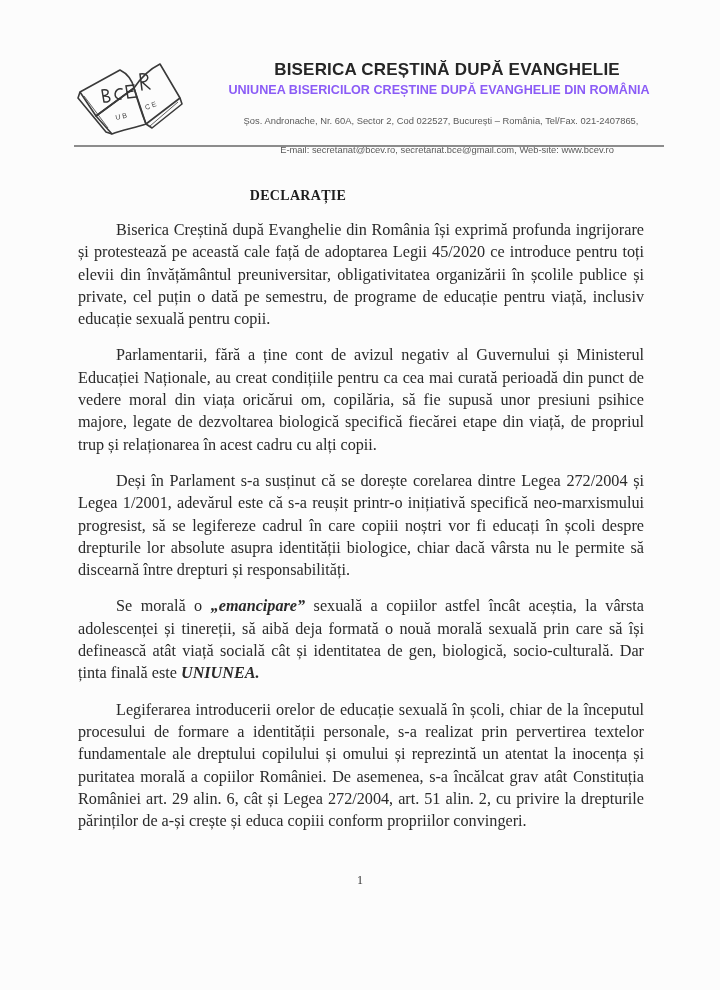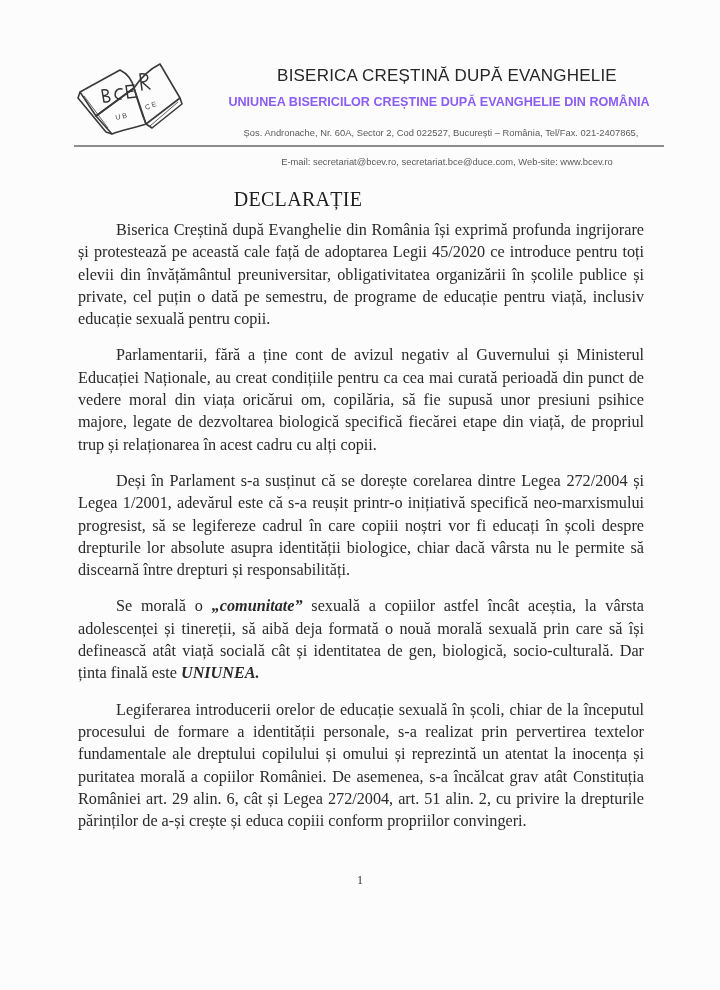--- a/index.html
+++ b/index.html
@@ -38,23 +38,23 @@
       position: absolute;
       left: 150px;
       top: 6px;
       width: 450px;
       text-align: center;
       font-family: "Liberation Sans", sans-serif;
       color: #2a2a2a;
     }
     .org-name {
       font-size: 17px;
-      font-weight: normal;
+      font-weight: bold;
       letter-spacing: 0.2px;
-      margin: 8px;
+      margin: 2px;
       line-height: 20px;
       color: #262626;
     }
     .org-union {
       font-size: 12.6px;
       font-weight: bold;
       margin: 0;
       line-height: 16px;
       color: #8b5cf6;
       position: relative;
@@ -75,22 +75,22 @@
       height: 1.5px;
       background: #8c8c8c;
     }
     .title {
       position: absolute;
       top: 188px;
       left: 0;
       width: 596px;
       text-align: center;
       font-family: "Liberation Serif", serif;
-      font-weight: normal;
-      font-size: 20px;
+      font-weight: bold;
+      font-size: 14px;
       color: #1e1e1e;
       letter-spacing: 0.3px;
       margin: 0;
     }
     .body {
       position: absolute;
       left: 78px;
       top: 219px;
       width: 582px;
       font-family: "Liberation Serif", serif;
@@ -150,31 +150,31 @@
           <text x="40" y="62" transform="rotate(-12 40 62)">U B</text>
           <text x="70" y="52" transform="rotate(-20 70 52)">C E</text>
         </g>
       </svg>
     </div>
 
     <div class="org">
       <p class="org-name">BISERICA CREȘTINĂ DUPĂ EVANGHELIE</p>
       <p class="org-union">UNIUNEA BISERICILOR CREȘTINE DUPĂ EVANGHELIE DIN ROMÂNIA</p>
       <p class="org-line addr">Șos. Andronache, Nr. 60A, Sector 2, Cod 022527, București – România, Tel/Fax. 021-2407865,</p>
-      <p class="org-line">E-mail: secretariat@bcev.ro, secretariat.bce@duce.com, Web-site: www.bcev.ro</p>
+      <p class="org-line">E-mail: secretariat@bcev.ro, secretariat.bce@gmail.com, Web-site: www.bcev.ro</p>
     </div>
   </div>
 
   <div class="rule"></div>
 
   <h1 class="title">DECLARAȚIE</h1>
 
   <div class="body">
     <p class="para">Biserica Creștină după Evanghelie din România își exprimă profunda ingrijorare și protestează pe această cale față de adoptarea Legii 45/2020 ce introduce pentru toți elevii din învățământul preuniversitar, obligativitatea organizării în școlile publice și private, cel puțin o dată pe semestru, de programe de educație pentru viață, inclusiv educație sexuală pentru copii.</p>
     <p class="para">Parlamentarii, fără a ține cont de avizul negativ al Guvernului și Ministerul Educației Naționale, au creat condițiile pentru ca cea mai curată perioadă din punct de vedere moral din viața oricărui om, copilăria, să fie supusă unor presiuni psihice majore, legate de dezvoltarea biologică specifică fiecărei etape din viață, de propriul trup și relaționarea în acest cadru cu alți copii.</p>
     <p class="para">Deși în Parlament s-a susținut că se dorește corelarea dintre Legea 272/2004 și Legea 1/2001, adevărul este că s-a reușit printr-o inițiativă specifică neo-marxismului progresist, să se legifereze cadrul în care copiii noștri vor fi educați în școli despre drepturile lor absolute asupra identității biologice, chiar dacă vârsta nu le permite să discearnă între drepturi și responsabilități.</p>
-    <p class="para"><span>Se morală o </span><em class="bold-italic">„comunitate”</em><span> sexuală a copiilor astfel încât aceștia, la vârsta adolescenței și tinereții, să aibă deja formată o nouă morală sexuală prin care să își definească atât viață socială cât și identitatea de gen, biologică, socio-culturală. Dar ținta finală este </span><em class="bold-italic">UNIUNEA.</em></p>
+    <p class="para"><span>Se morală o </span><em class="bold-italic">„emancipare”</em><span> sexuală a copiilor astfel încât aceștia, la vârsta adolescenței și tinereții, să aibă deja formată o nouă morală sexuală prin care să își definească atât viață socială cât și identitatea de gen, biologică, socio-culturală. Dar ținta finală este </span><em class="bold-italic">UNIUNEA.</em></p>
     <p class="para">Legiferarea introducerii orelor de educație sexuală în școli, chiar de la începutul procesului de formare a identității personale, s-a realizat prin pervertirea textelor fundamentale ale dreptului copilului și omului și reprezintă un atentat la inocența și puritatea morală a copiilor României. De asemenea, s-a încălcat grav atât Constituția României art. 29 alin. 6, cât și Legea 272/2004, art. 51 alin. 2, cu privire la drepturile părinților de a-și crește și educa copiii conform propriilor convingeri.</p>
   </div>
 
   <div class="page-num">1</div>
 
 </div>
 
 </body></html>

